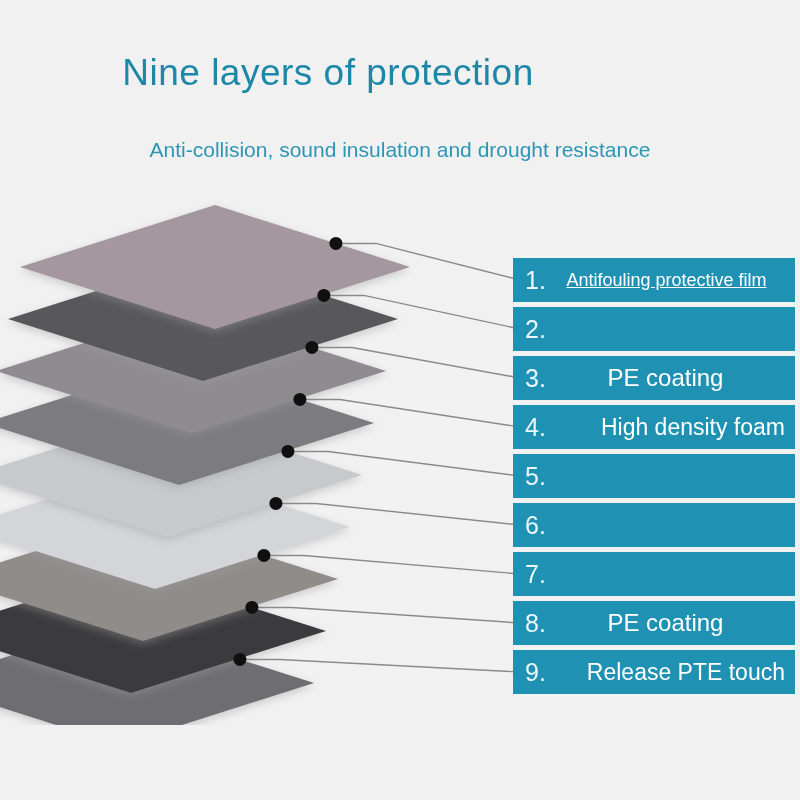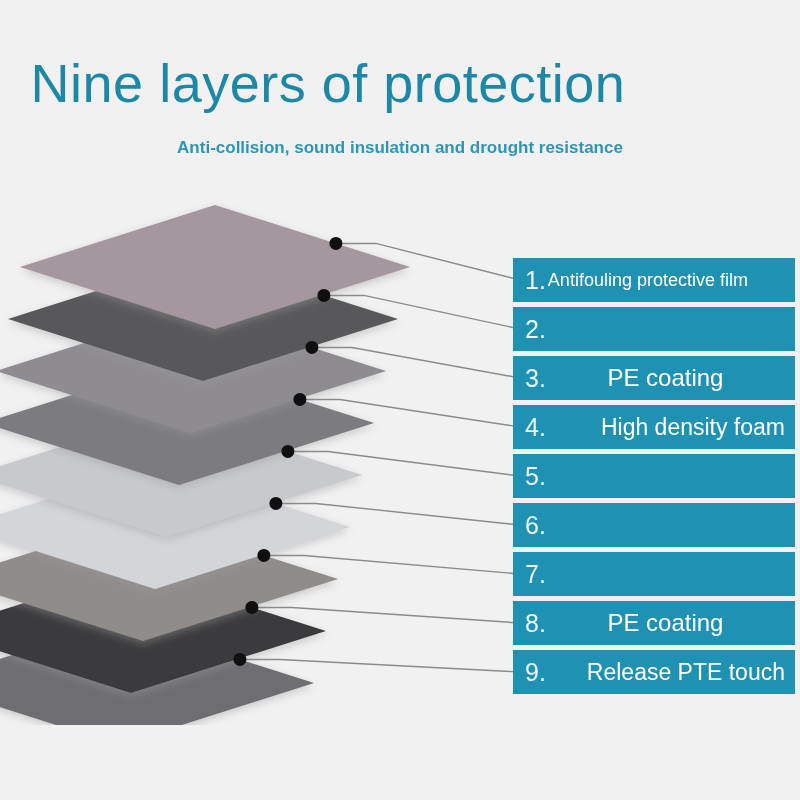--- a/index.html
+++ b/index.html
@@ -15,33 +15,33 @@
     left:0;top:0;
     width:800px;height:800px;
   }
 
   
   .title{
     position:absolute;
     left:0;top:52px;
     width:656px;
     text-align:center;
-    font-size:54px;
+    font-size:37px;
     font-weight:400;
     letter-spacing:0.5px;
     color:#1d87a8;
     white-space:nowrap;
   }
   .subtitle{
     position:absolute;
     left:0;top:138px;
     width:800px;
     text-align:center;
-    font-size:17px;
-    font-weight:700;
+    font-size:21px;
+    font-weight:400;
     color:#2c96b5;
     white-space:nowrap;
   }
 
   
   #layer-stack{
     position:absolute;
     left:0;top:195px;
     width:520px;height:530px;
   }
@@ -77,22 +77,23 @@
     font-size:24px;
     font-weight:400;
     color:#ffffff;
     white-space:nowrap;
     padding-right:4px;
   }
   
   .label-row.compact .label-num{font-size:25px;}
   .label-row.compact .label-text{
     font-size:18px;
-    text-align:left;
+    text-align:center;
     padding-left:2px;
+    text-decoration:underline;
   }
   .label-row.wide .label-text{font-size:23px;text-align:right;}
 </style>
 </head>
 <body>
 
 <div id="stage">
 
   <div class="title">Nine layers of protection</div>
 

